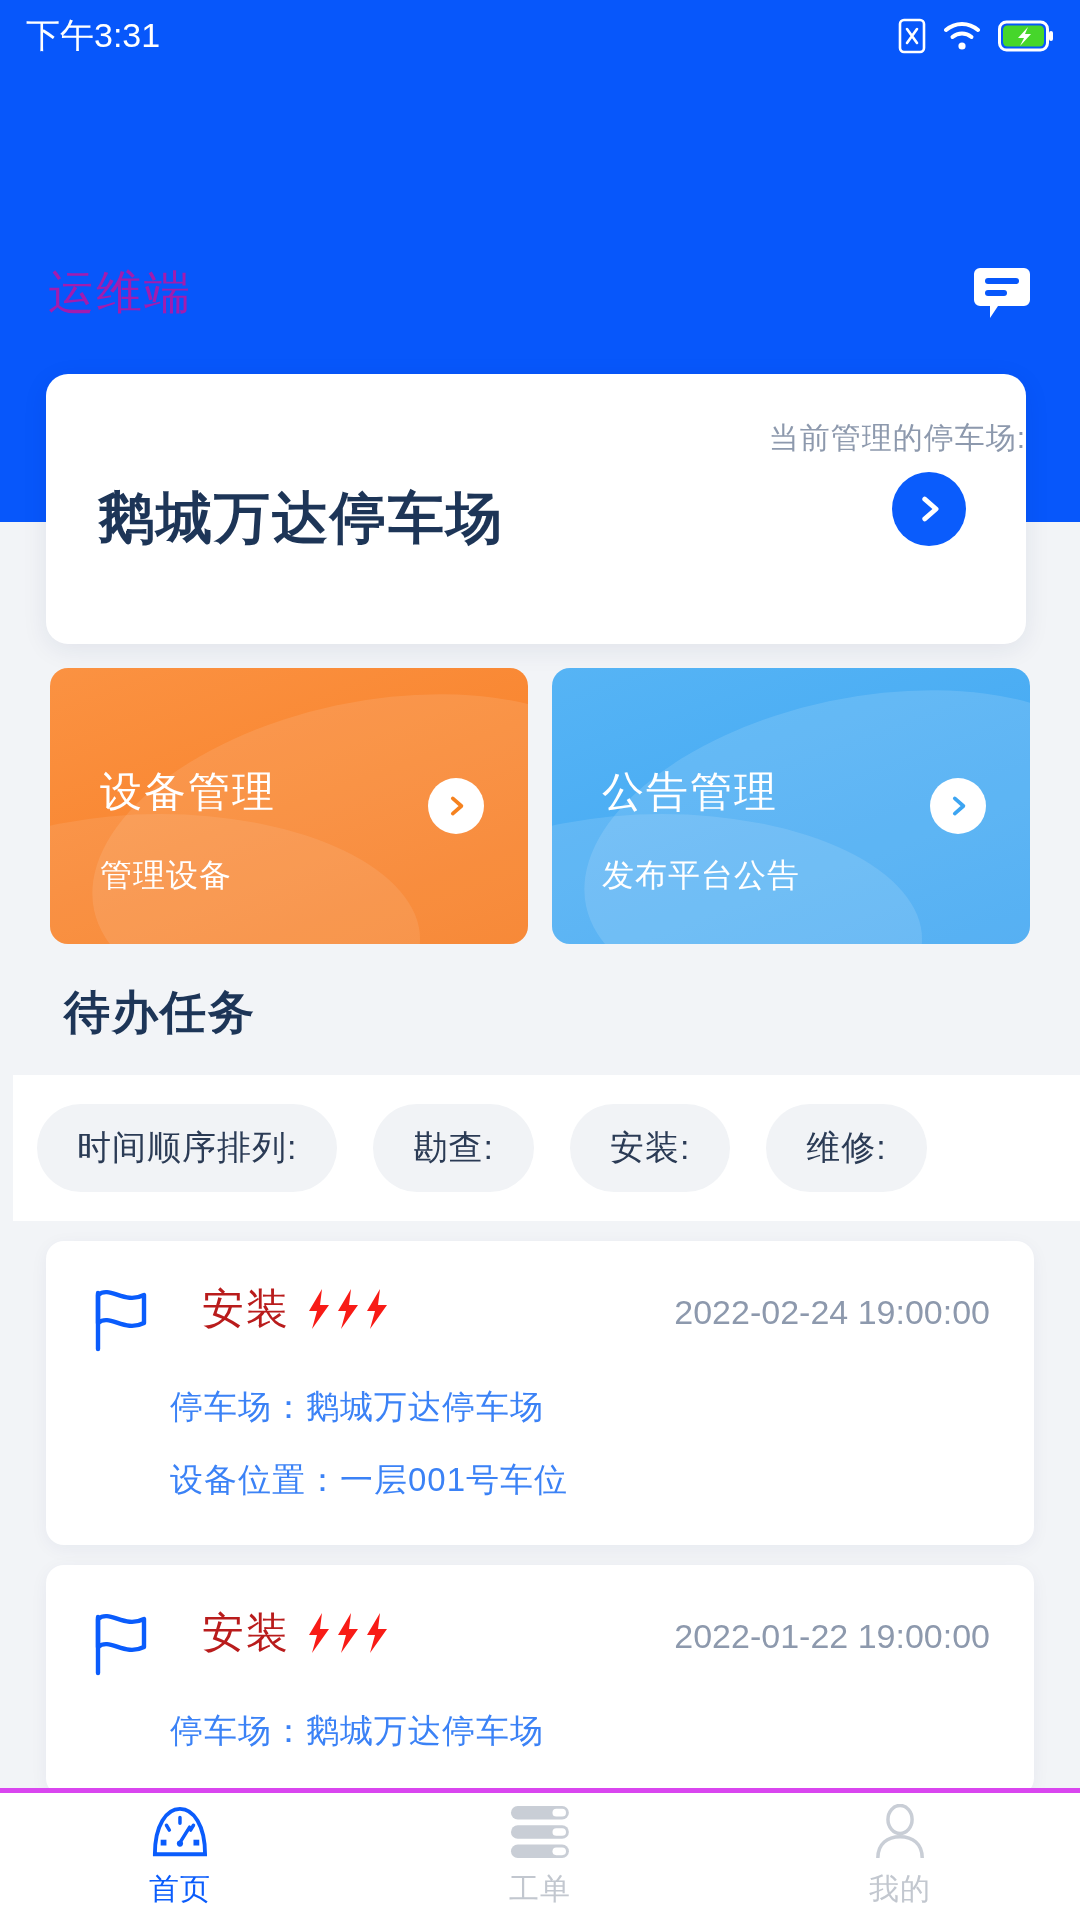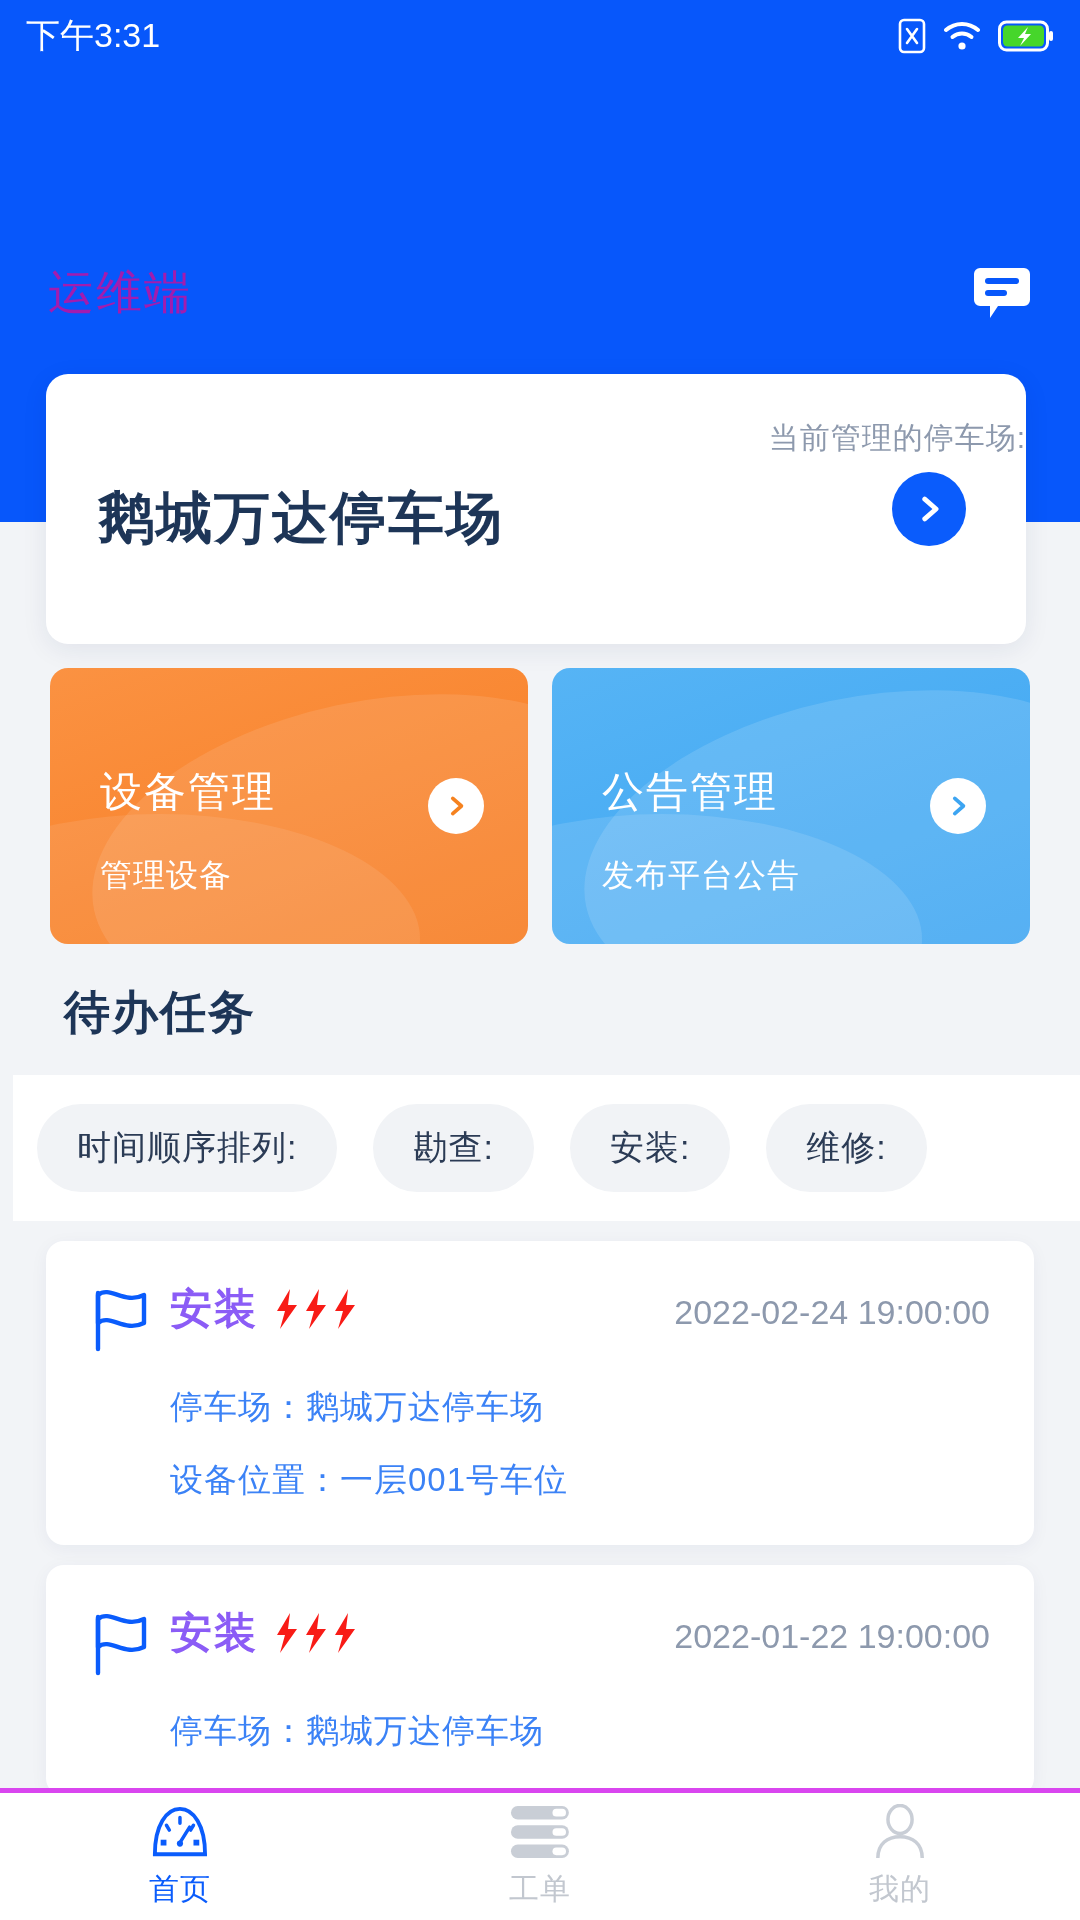--- a/index.html
+++ b/index.html
@@ -135,21 +135,21 @@
     margin:20px 46px 0 46px; background:#ffffff; border-radius:18px;
     box-shadow:0 4px 18px rgba(20,40,90,0.05);
     padding:40px 44px 42px 44px;
     position:relative;
   }
   .task-head { display:flex; align-items:flex-start; }
   .flag-icon { width:62px; height:70px; flex:none; margin-top:2px; }
   .task-head-main { flex:1; margin-left:18px; }
   .task-title-row { display:flex; align-items:center; }
   .task-type {
-    font-size:42px; font-weight:bold; color:#8b5cf6; letter-spacing:2px;
+    font-size:42px; font-weight:normal; color:#b91c1c; letter-spacing:2px;margin-left:32px;
   }
   .bolts { display:flex; margin-left:16px; gap:3px; }
   .bolts svg { width:26px; height:40px; }
   .task-date {
     font-size:34px; color:#8d99ad; white-space:nowrap; margin-left:auto;
     padding-top:6px; letter-spacing:0px;
   }
   .task-line {
     font-size:33px; color:#3b82f6; margin-top:28px; letter-spacing:1px;
     padding-left:80px;

